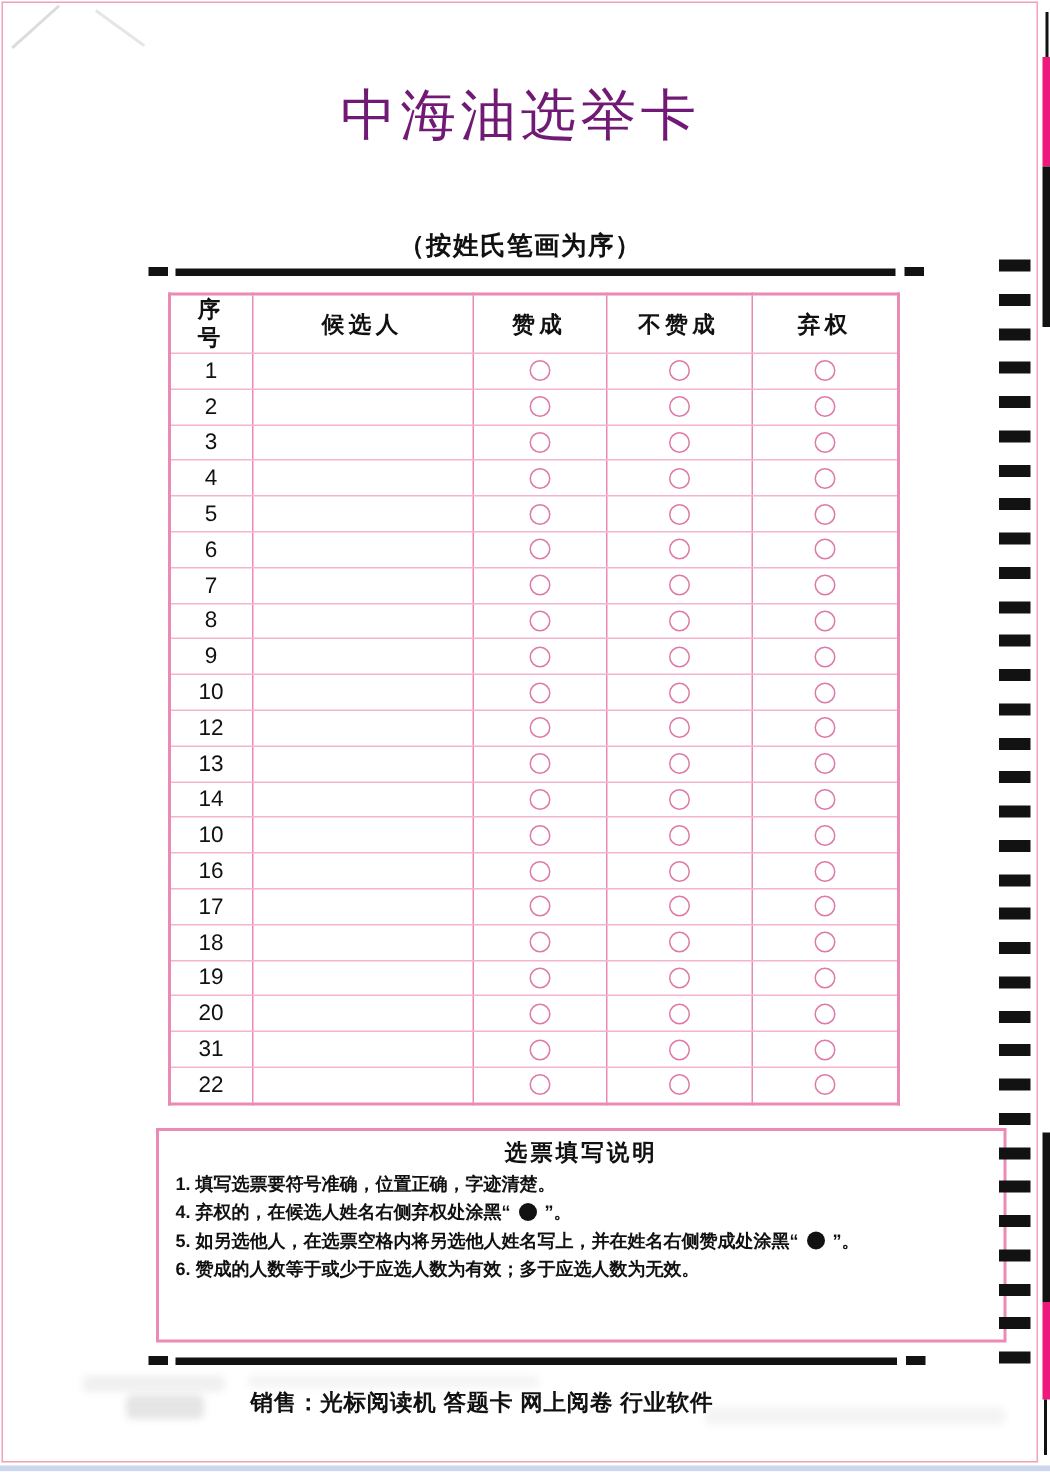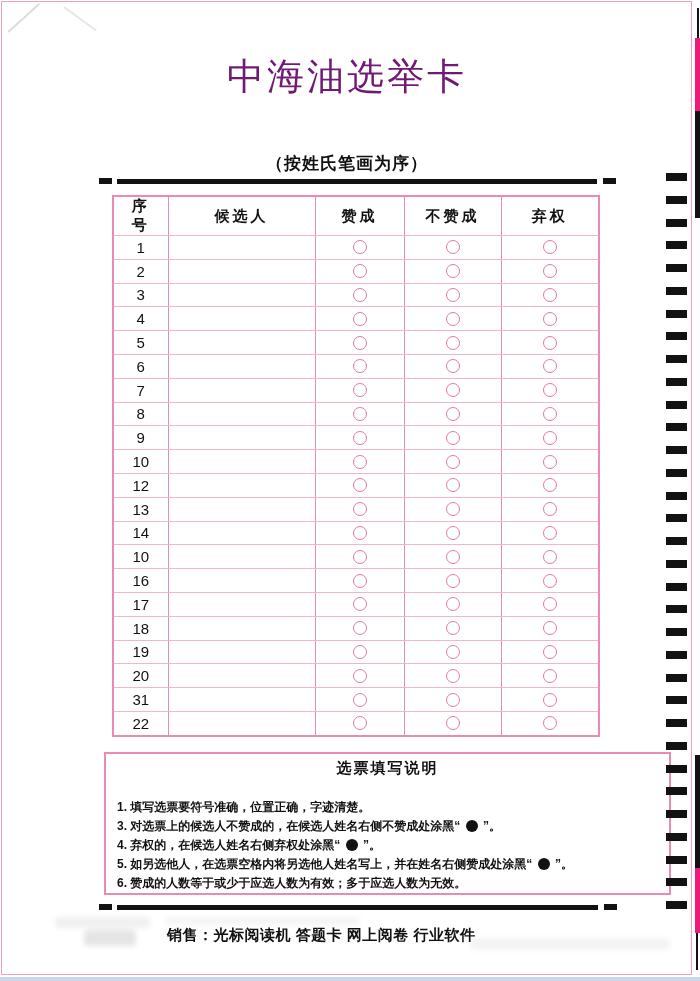--- a/index.html
+++ b/index.html
@@ -58,21 +58,21 @@
     display:block;margin:0 auto;width:12px;height:12px;border-radius:50%;
     border:1.6px solid var(--bubble-ring);background:transparent;
   }
 
   
   .instructions{
     position:absolute;left:104px;top:752px;width:567px;height:143px;
     border:2px solid var(--table-border);box-sizing:border-box;
   }
   .ins-title{margin-top:5px;text-align:center;font-size:15px;font-weight:bold;letter-spacing:2px;}
-  .ins-items{margin:20px 8px 0 11px;}
+  .ins-items{margin:2px 8px 0 11px;}
   .ins-item{font-size:12px;font-weight:bold;line-height:19px;white-space:nowrap;}
   .ins-item .dot{
     display:inline-block;width:12px;height:12px;border-radius:50%;
     background:var(--ink);vertical-align:-2px;margin:0 2px;
   }
 
   .footer{
     position:absolute;left:167px;top:926px;font-size:15px;font-weight:bold;letter-spacing:0.5px;
   }
 
@@ -405,21 +405,20 @@
             <span class="bubble"></span>
           </td>
         </tr>
       </tbody>
   </table>
 
   <div class="instructions">
     <div class="ins-title">选票填写说明</div>
     <div class="ins-items" id="ins-items">
         <div class="ins-item">1. 填写选票要符号准确，位置正确，字迹清楚。</div>
-        <div class="ins-item">3. 对选票上的候选人不赞成的，在候选人姓名右侧不赞成处涂黑“ <span class="dot"></span> ”。</div>
         <div class="ins-item">4. 弃权的，在候选人姓名右侧弃权处涂黑“ <span class="dot"></span> ”。</div>
         <div class="ins-item">5. 如另选他人，在选票空格内将另选他人姓名写上，并在姓名右侧赞成处涂黑“ <span class="dot"></span> ”。</div>
         <div class="ins-item">6. 赞成的人数等于或少于应选人数为有效；多于应选人数为无效。</div>
       </div>
   </div>
 
   <div class="guide">
     <span class="g-dash-l-bot"></span>
     <span class="g-bar-bot"></span>
     <span class="g-dash-r-bot"></span>

